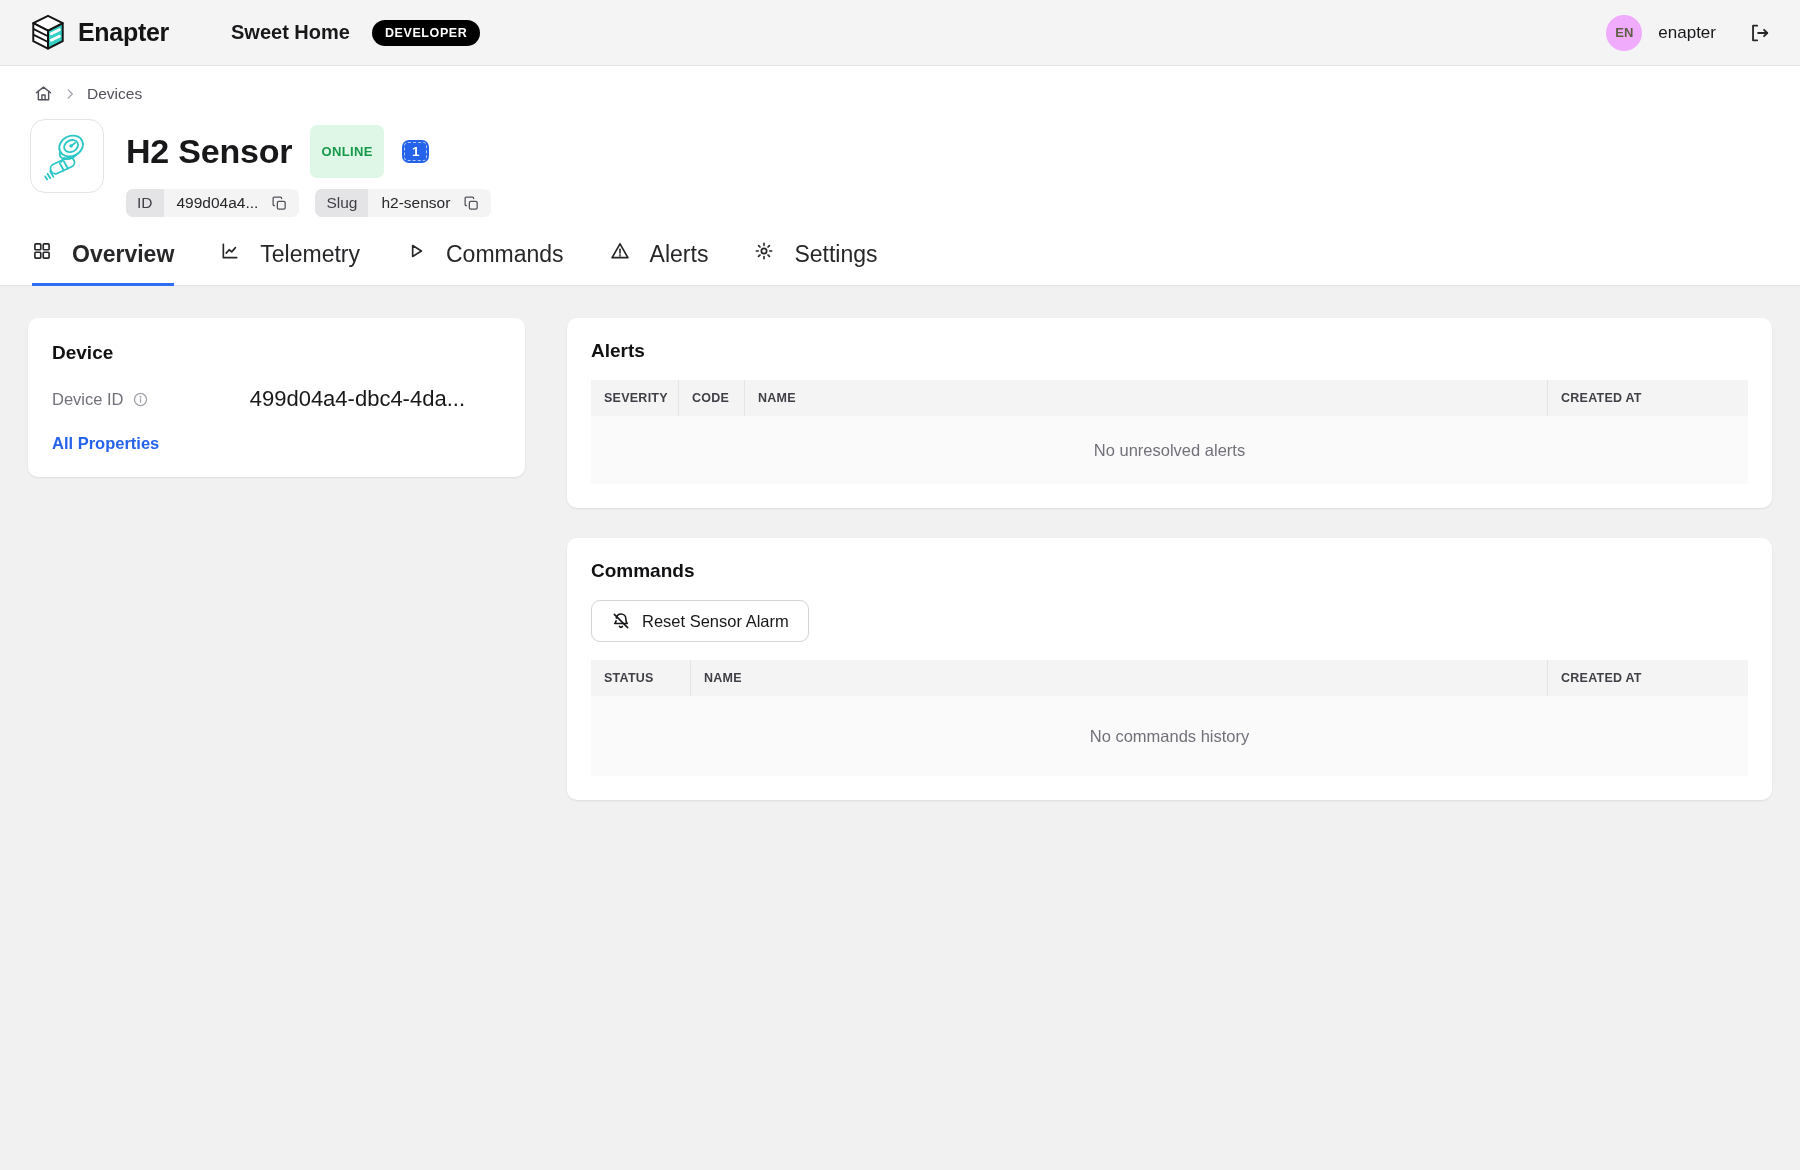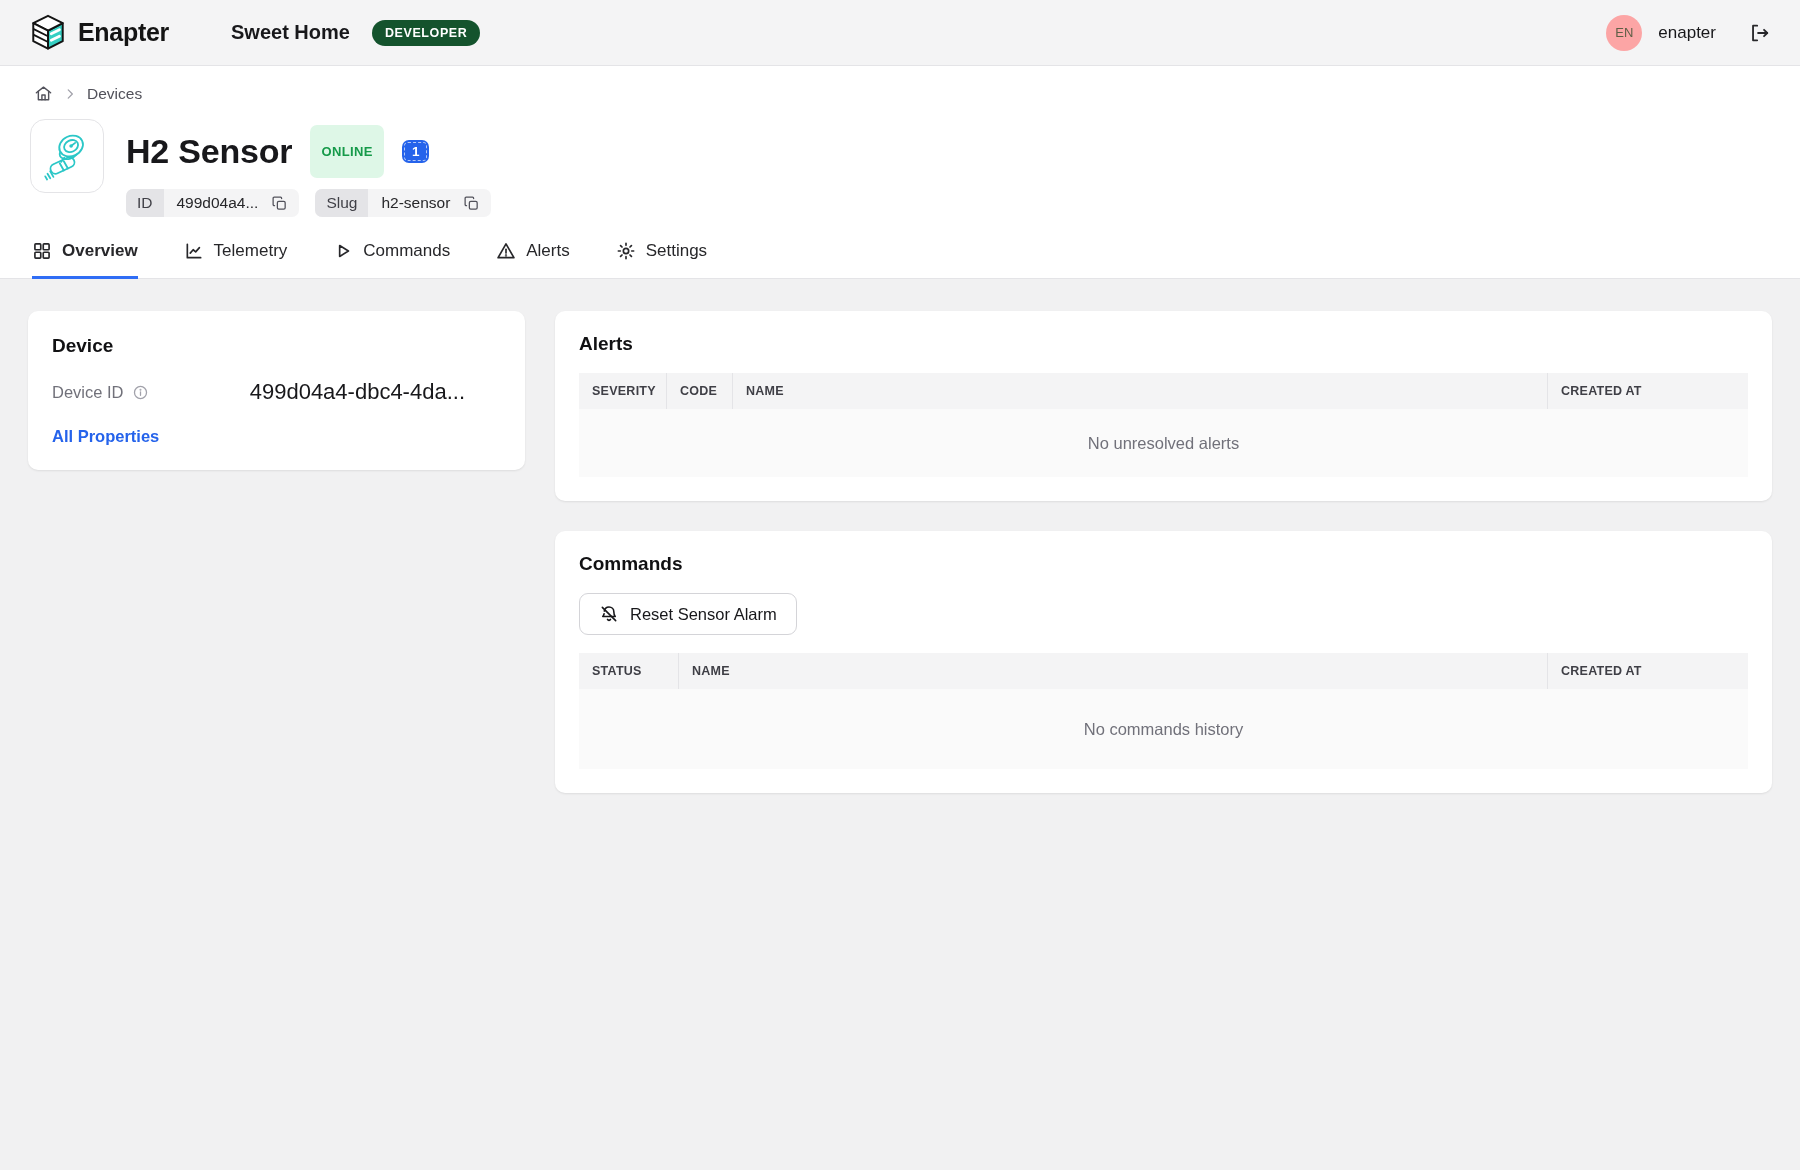--- a/index.html
+++ b/index.html
@@ -14,29 +14,29 @@
 
   
   .topbar {
     height:66px; background:#f4f4f5; border-bottom:1px solid #e4e4e7;
     display:flex; align-items:center; padding:0 30px;
   }
   .logo { display:flex; align-items:center; gap:12px; cursor:pointer; }
   .logo-text { font-size:25px; font-weight:700; letter-spacing:-0.3px; color:#141414; }
   .org-name { margin-left:62px; font-size:20px; font-weight:700; color:#18181b; }
   .role-badge {
-    margin-left:22px; background:#14532d; color:#ffffff;
+    margin-left:22px; background:#000000; color:#ffffff;
     font-size:12.5px; font-weight:700; letter-spacing:0.6px;
     padding:6px 13px; border-radius:13px;
   }
   .topbar-right { margin-left:auto; display:flex; align-items:center; gap:16px; }
   .avatar {
-    width:36px; height:36px; border-radius:50%; background:#fca5a5;
+    width:36px; height:36px; border-radius:50%; background:#f0abfc;
     display:flex; align-items:center; justify-content:center;
-    font-size:13px; font-weight:400; color:#5f5f46; cursor:pointer;
+    font-size:13px; font-weight:700; color:#5f5f46; cursor:pointer;
   }
   .user-name { font-size:17px; color:#18181b; cursor:pointer; }
   .logout-btn { background:none; border:none; cursor:pointer; margin-left:16px; color:#27272a; }
 
   
   .page-head { background:#ffffff; }
   .breadcrumb {
     display:flex; align-items:center; gap:10px;
     padding:18px 34px 0; font-size:15.5px; color:#52525b;
   }
@@ -76,29 +76,29 @@
     background:none; border:none; cursor:pointer; color:#52525b;
     padding:0 11px 0 0; display:flex; align-items:center;
   }
 
   
   .tabs {
     display:flex; gap:46px; padding:24px 32px 0;
     border-bottom:1px solid #e4e4e7;
   }
   .tab {
-    display:flex; align-items:center; gap:10px;
-    padding-bottom:15px; font-size:17px; color:#27272a; cursor:pointer;
+    display:flex; gap:20px;
+    padding-bottom:15px; font-size:23px; color:#27272a; cursor:pointer;
     border-bottom:3px solid transparent; margin-bottom:-1px;
   }
   .tab.active { font-weight:700; border-bottom-color:#2f6df5; }
   .tab .t-icon { color:#27272a; }
 
   
-  .content { padding:32px 28px; display:flex; gap:30px; align-items:flex-start; }
+  .content { padding:32px 28px; display:flex; gap:42px; align-items:flex-start; }
   .card {
     background:#fff; border-radius:10px;
     box-shadow:0 1px 2px rgba(0,0,0,0.05), 0 1px 3px rgba(0,0,0,0.04);
   }
   .card-title { font-size:19px; font-weight:700; color:#111113; }
 
   .device-card { width:497px; padding:24px; flex:0 0 auto; }
   .prop-row {
     display:flex; align-items:center; justify-content:space-between;
     margin-top:22px;

